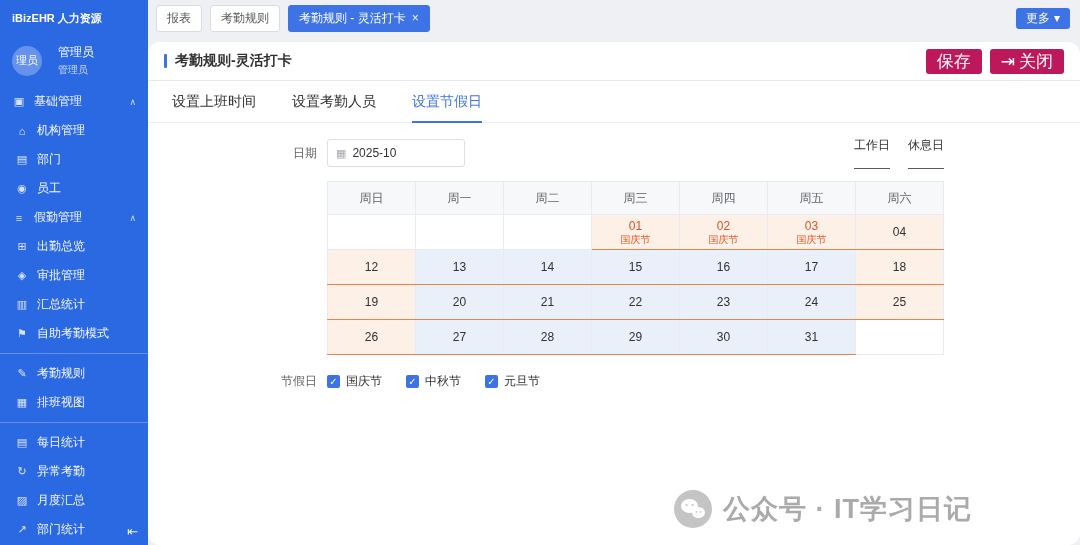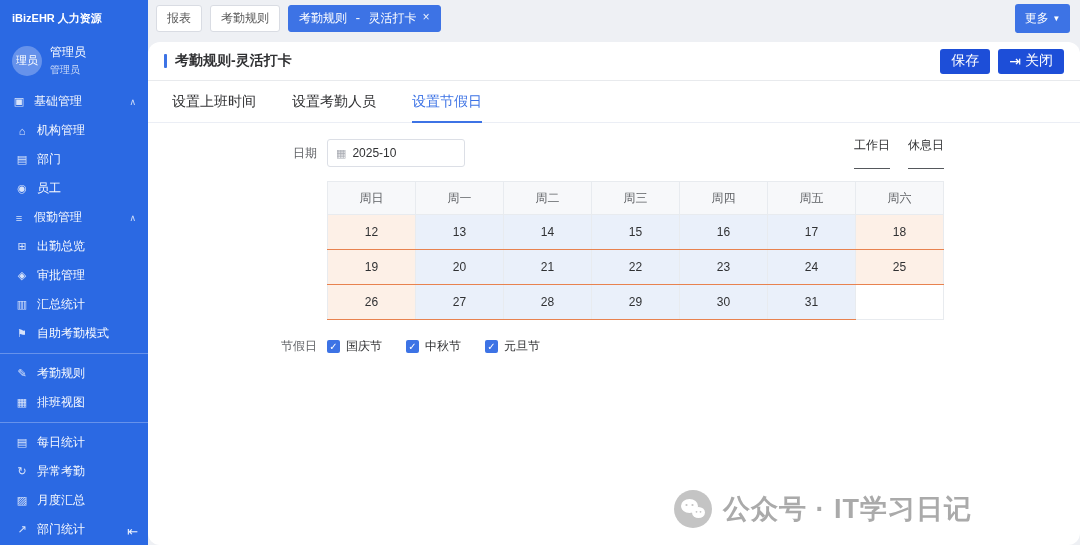--- a/index.html
+++ b/index.html
@@ -3,47 +3,47 @@
 <meta charset="utf-8">
 <style>
   html,body{margin:0;padding:0;}
   body{width:1080px;height:545px;overflow:hidden;background:#eef0f4;
        font-family:"Liberation Sans","DejaVu Sans",sans-serif;}
   .app{position:relative;width:1080px;height:545px;display:flex;}
 
   
   .sidebar{width:148px;min-width:148px;height:100%;background:#2b69e3;color:#fff;position:relative;overflow:hidden;}
   .logo{height:36px;line-height:36px;padding-left:12px;font-size:11px;font-weight:bold;white-space:nowrap;}
-  .user{display:flex;align-items:center;gap:8px;padding:8px 12px 10px;}
+  .user{display:flex;align-items:center;gap:16px;padding:8px 12px 10px;}
   .avatar{width:30px;height:30px;border-radius:50%;background:rgba(255,255,255,.28);display:flex;align-items:center;justify-content:center;font-size:11px;flex:none;}
   .user-name{font-size:12px;}
   .user-role{font-size:10px;opacity:.75;margin-top:2px;}
   .menu{font-size:12px;}
   .menu-header,.menu-item{display:flex;align-items:center;gap:8px;padding:6px 12px;cursor:pointer;color:rgba(255,255,255,.96);white-space:nowrap;}
   .menu-item{padding-left:15px;}
   .mi-icon{width:14px;text-align:center;font-size:11px;opacity:.85;flex:none;}
   .mi-chev{margin-left:auto;font-size:9px;opacity:.8;}
   .menu-divider{border-top:1px solid rgba(255,255,255,.28);margin:5px 0;}
   .collapse{position:absolute;bottom:6px;right:10px;font-size:13px;opacity:.9;cursor:pointer;}
 
   
   .main{flex:1;display:flex;flex-direction:column;height:100%;min-width:0;}
-  .tabbar{height:36px;display:flex;align-items:center;padding:0 10px 0 8px;background:#eef0f4;flex:none;font-family:Liberation Mono, monospace;}
+  .tabbar{height:36px;display:flex;align-items:center;padding:0 10px 0 8px;background:#eef0f4;flex:none;}
   .tabs{display:flex;gap:8px;align-items:center;}
   .chip{height:25px;display:inline-flex;align-items:center;gap:6px;padding:0 10px;background:#fff;border:1px solid #d9dce3;border-radius:3px;font-size:12px;color:#595959;cursor:pointer;white-space:nowrap;}
   .chip.active{background:#3d73e5;border-color:#3d73e5;color:#fff;}
   .chip-close{font-size:12px;opacity:.9;}
-  .more-btn{margin-left:auto;height:29px;display:inline-flex;align-items:center;gap:4px;padding:0 10px;background:#3d73e5;color:#fff;border:none;border-radius:3px;font-size:12px;cursor:pointer;font-family:inherit;}
+  .more-btn{margin-left:auto;height:21px;display:inline-flex;align-items:center;gap:4px;padding:0 10px;background:#3d73e5;color:#fff;border:none;border-radius:3px;font-size:12px;cursor:pointer;font-family:inherit;}
 
   .panel{flex:1;margin-top:6px;background:#fff;position:relative;overflow:hidden;display:flex;flex-direction:column;border-radius:12px;}
   .title-row{height:38px;display:flex;align-items:center;padding:0 16px;border-bottom:1px solid #e8eaed;flex:none;}
   .marker{width:3px;height:14px;background:#3d73e5;margin-right:8px;border-radius:1px;}
   .page-title{font-size:14px;font-weight:bold;color:#303133;}
   .title-actions{margin-left:auto;display:flex;gap:8px;}
-  .btn-blue{height:25px;display:inline-flex;align-items:center;gap:4px;padding:0 11px;background:#1d4ed8;color:#fff;border:none;border-radius:3px;font-size:14px;cursor:pointer;font-family:Liberation Serif, serif;}
+  .btn-blue{height:25px;display:inline-flex;align-items:center;gap:4px;padding:0 11px;background:#be185d;color:#fff;border:none;border-radius:3px;font-size:17px;cursor:pointer;font-family:Liberation Serif, serif;}
 
   .subtabs{display:flex;gap:36px;padding:12px 24px 0;border-bottom:1px solid #ebeef5;flex:none;}
   .subtab{font-size:14px;color:#303133;padding-bottom:10px;cursor:pointer;border-bottom:2px solid transparent;margin-bottom:-1px;white-space:nowrap;}
   .subtab.active{color:#3d73e5;border-bottom-color:#3d73e5;text-align:center;}
 
   .content{flex:1;padding:14px 136px 0 0;position:relative;min-height:0;}
   .form-row{display:flex;align-items:center;margin-left:126px;}
   .form-label{width:43px;text-align:right;margin-right:10px;font-size:12px;color:#606266;flex:none;}
   .date-input{width:120px;height:26px;border:1px solid #dcdfe6;border-radius:3px;display:flex;align-items:center;gap:6px;padding:0 8px;font-size:12px;color:#303133;background:#fff;cursor:text;}
   .cal-icon{color:#a8abb2;font-size:11px;}
@@ -215,20 +215,40 @@
                 <th class="cal-th">周日</th>
                 <th class="cal-th">周一</th>
                 <th class="cal-th">周二</th>
                 <th class="cal-th">周三</th>
                 <th class="cal-th">周四</th>
                 <th class="cal-th">周五</th>
                 <th class="cal-th">周六</th>
               </tr>
             </thead>
           <tbody>
+              <tr class="cal-row">
+                <td class="empty"></td>
+                <td class="empty"></td>
+                <td class="empty"></td>
+                <td class="rest hol">
+                  <div class="cell-date">01</div>
+                  <div class="cell-holiday">国庆节</div>
+                </td>
+                <td class="rest hol">
+                  <div class="cell-date">02</div>
+                  <div class="cell-holiday">国庆节</div>
+                </td>
+                <td class="rest hol">
+                  <div class="cell-date">03</div>
+                  <div class="cell-holiday">国庆节</div>
+                </td>
+                <td class="rest">
+                  <div class="cell-date">04</div>
+                </td>
+              </tr>
               <tr class="cal-row">
                 <td class="rest">
                   <div class="cell-date">12</div>
                 </td>
                 <td class="work">
                   <div class="cell-date">13</div>
                 </td>
                 <td class="work">
                   <div class="cell-date">14</div>
                 </td>

